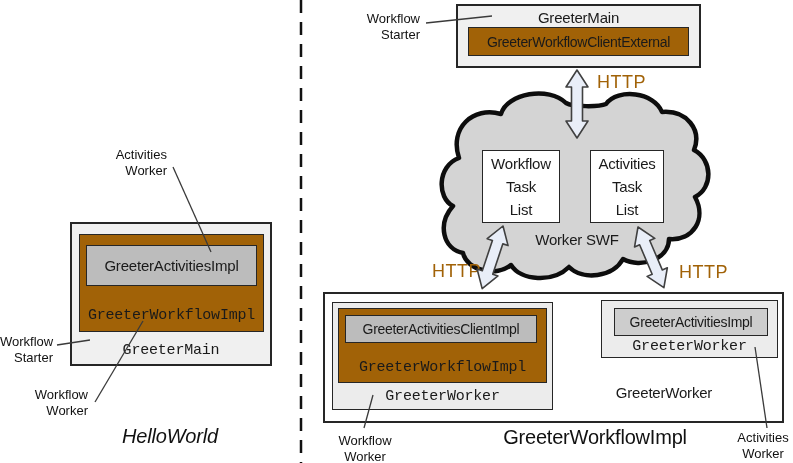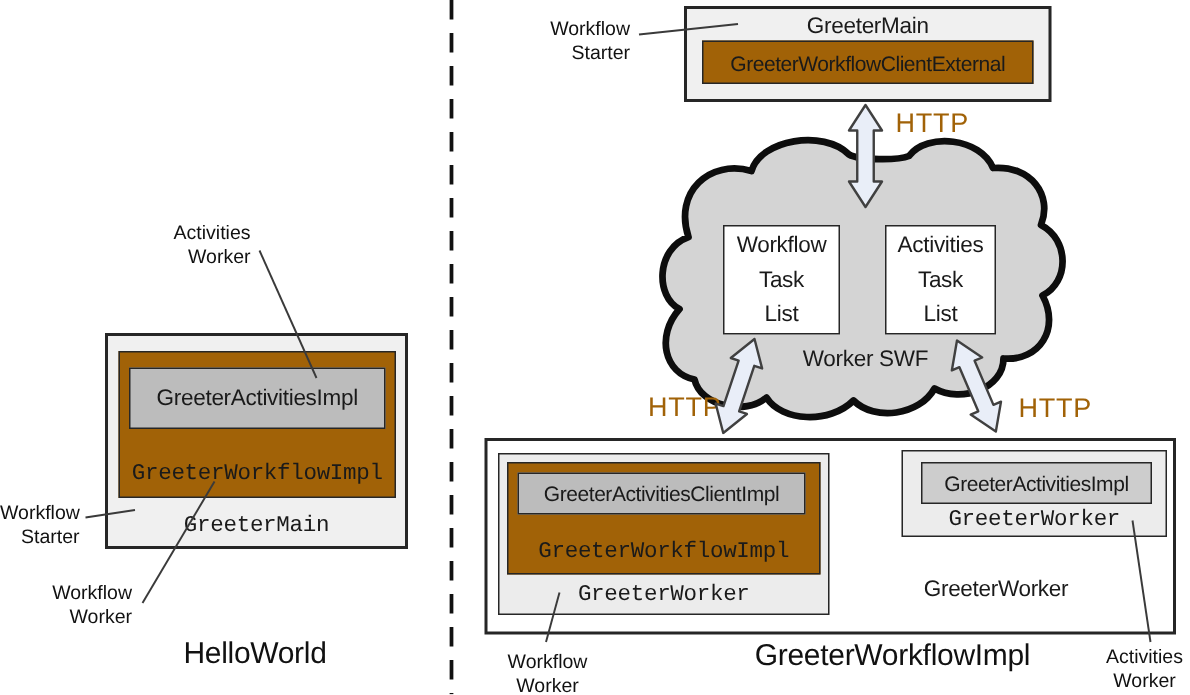--- a/index.html
+++ b/index.html
@@ -61,21 +61,21 @@
   <div class="box bg-inner center-flex" style="left:86px;top:245px;width:171px;height:41px;">
     <span class="lbl">GreeterActivitiesImpl</span>
   </div>
 
   <div class="anno r" style="left:100px;top:147px;width:67px;">Activities
 Worker</div>
   <div class="anno r" style="left:0px;top:334px;width:53px;">Workflow
 Starter</div>
   <div class="anno r" style="left:30px;top:387px;width:58px;">Workflow
 Worker</div>
-  <div class="caption" style="left:95px;top:425px;width:150px;">HelloWorld</div>
+  <div class="caption" style="left:95px;top:425px;width:150px;font-style:italic;">HelloWorld</div>
 
   <div class="box bthick bg-outer" style="left:456px;top:4px;width:245px;height:64px;">
     <div class="lbl top-lbl">GreeterMain</div>
   </div>
   <div class="box bg-mid center-flex" style="left:468px;top:27px;width:221px;height:29px;">
     <span class="lbl-sm">GreeterWorkflowClientExternal</span>
   </div>
   <div class="anno r" style="left:348px;top:11px;width:72px;">Workflow
 Starter</div>
 

